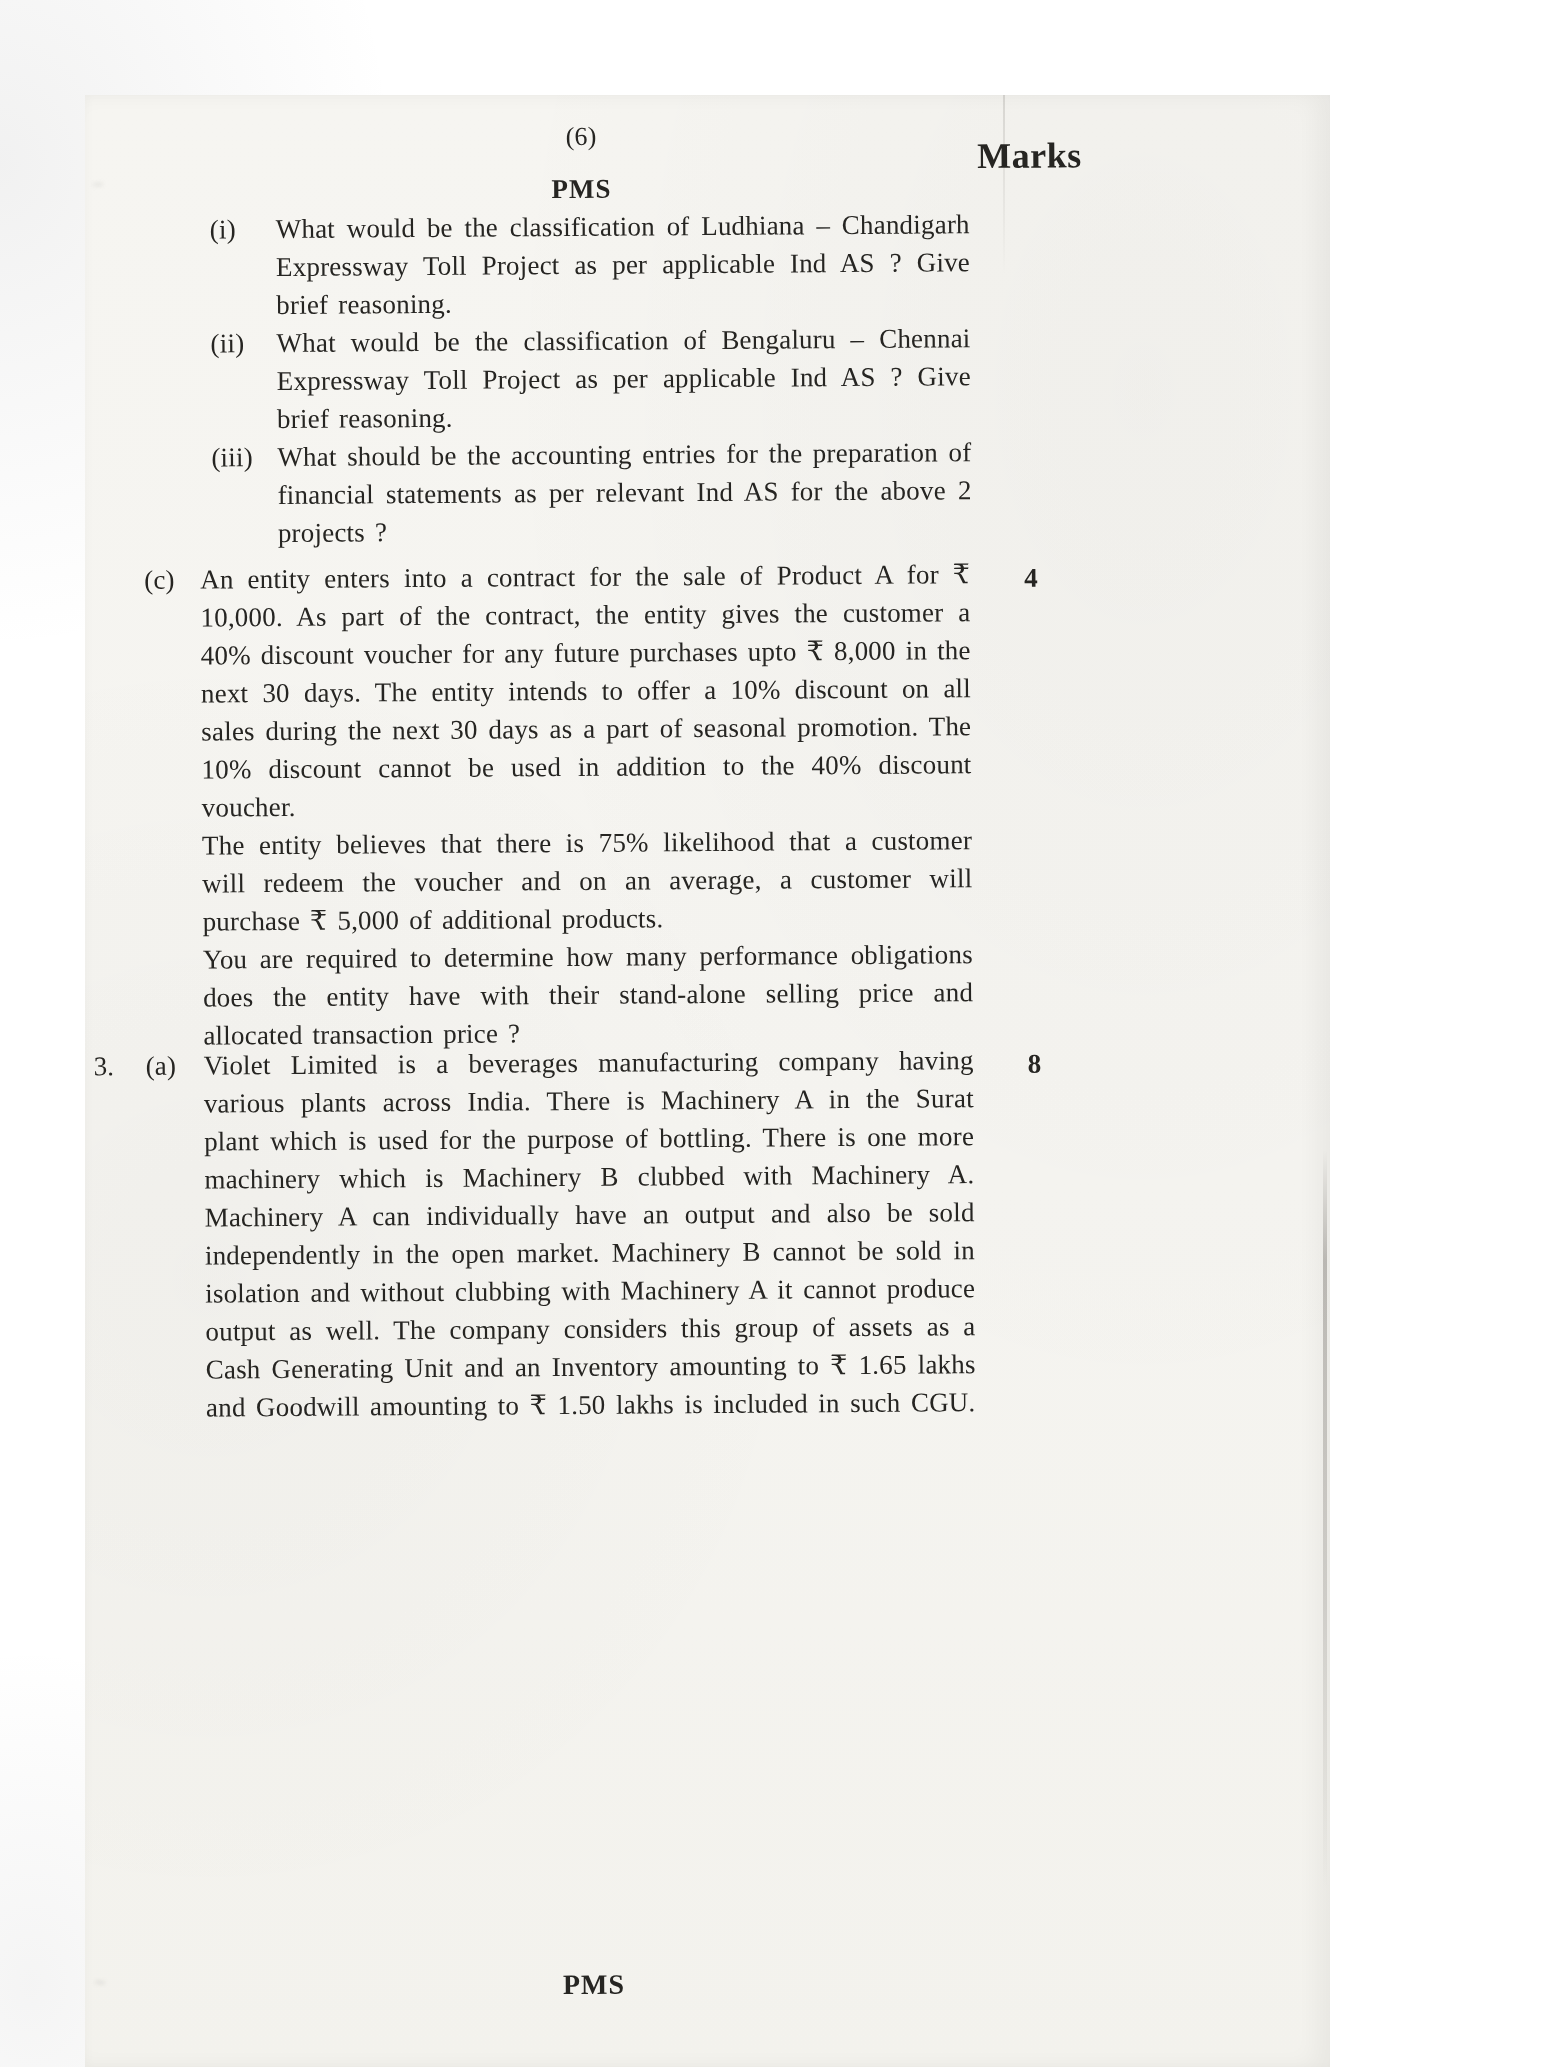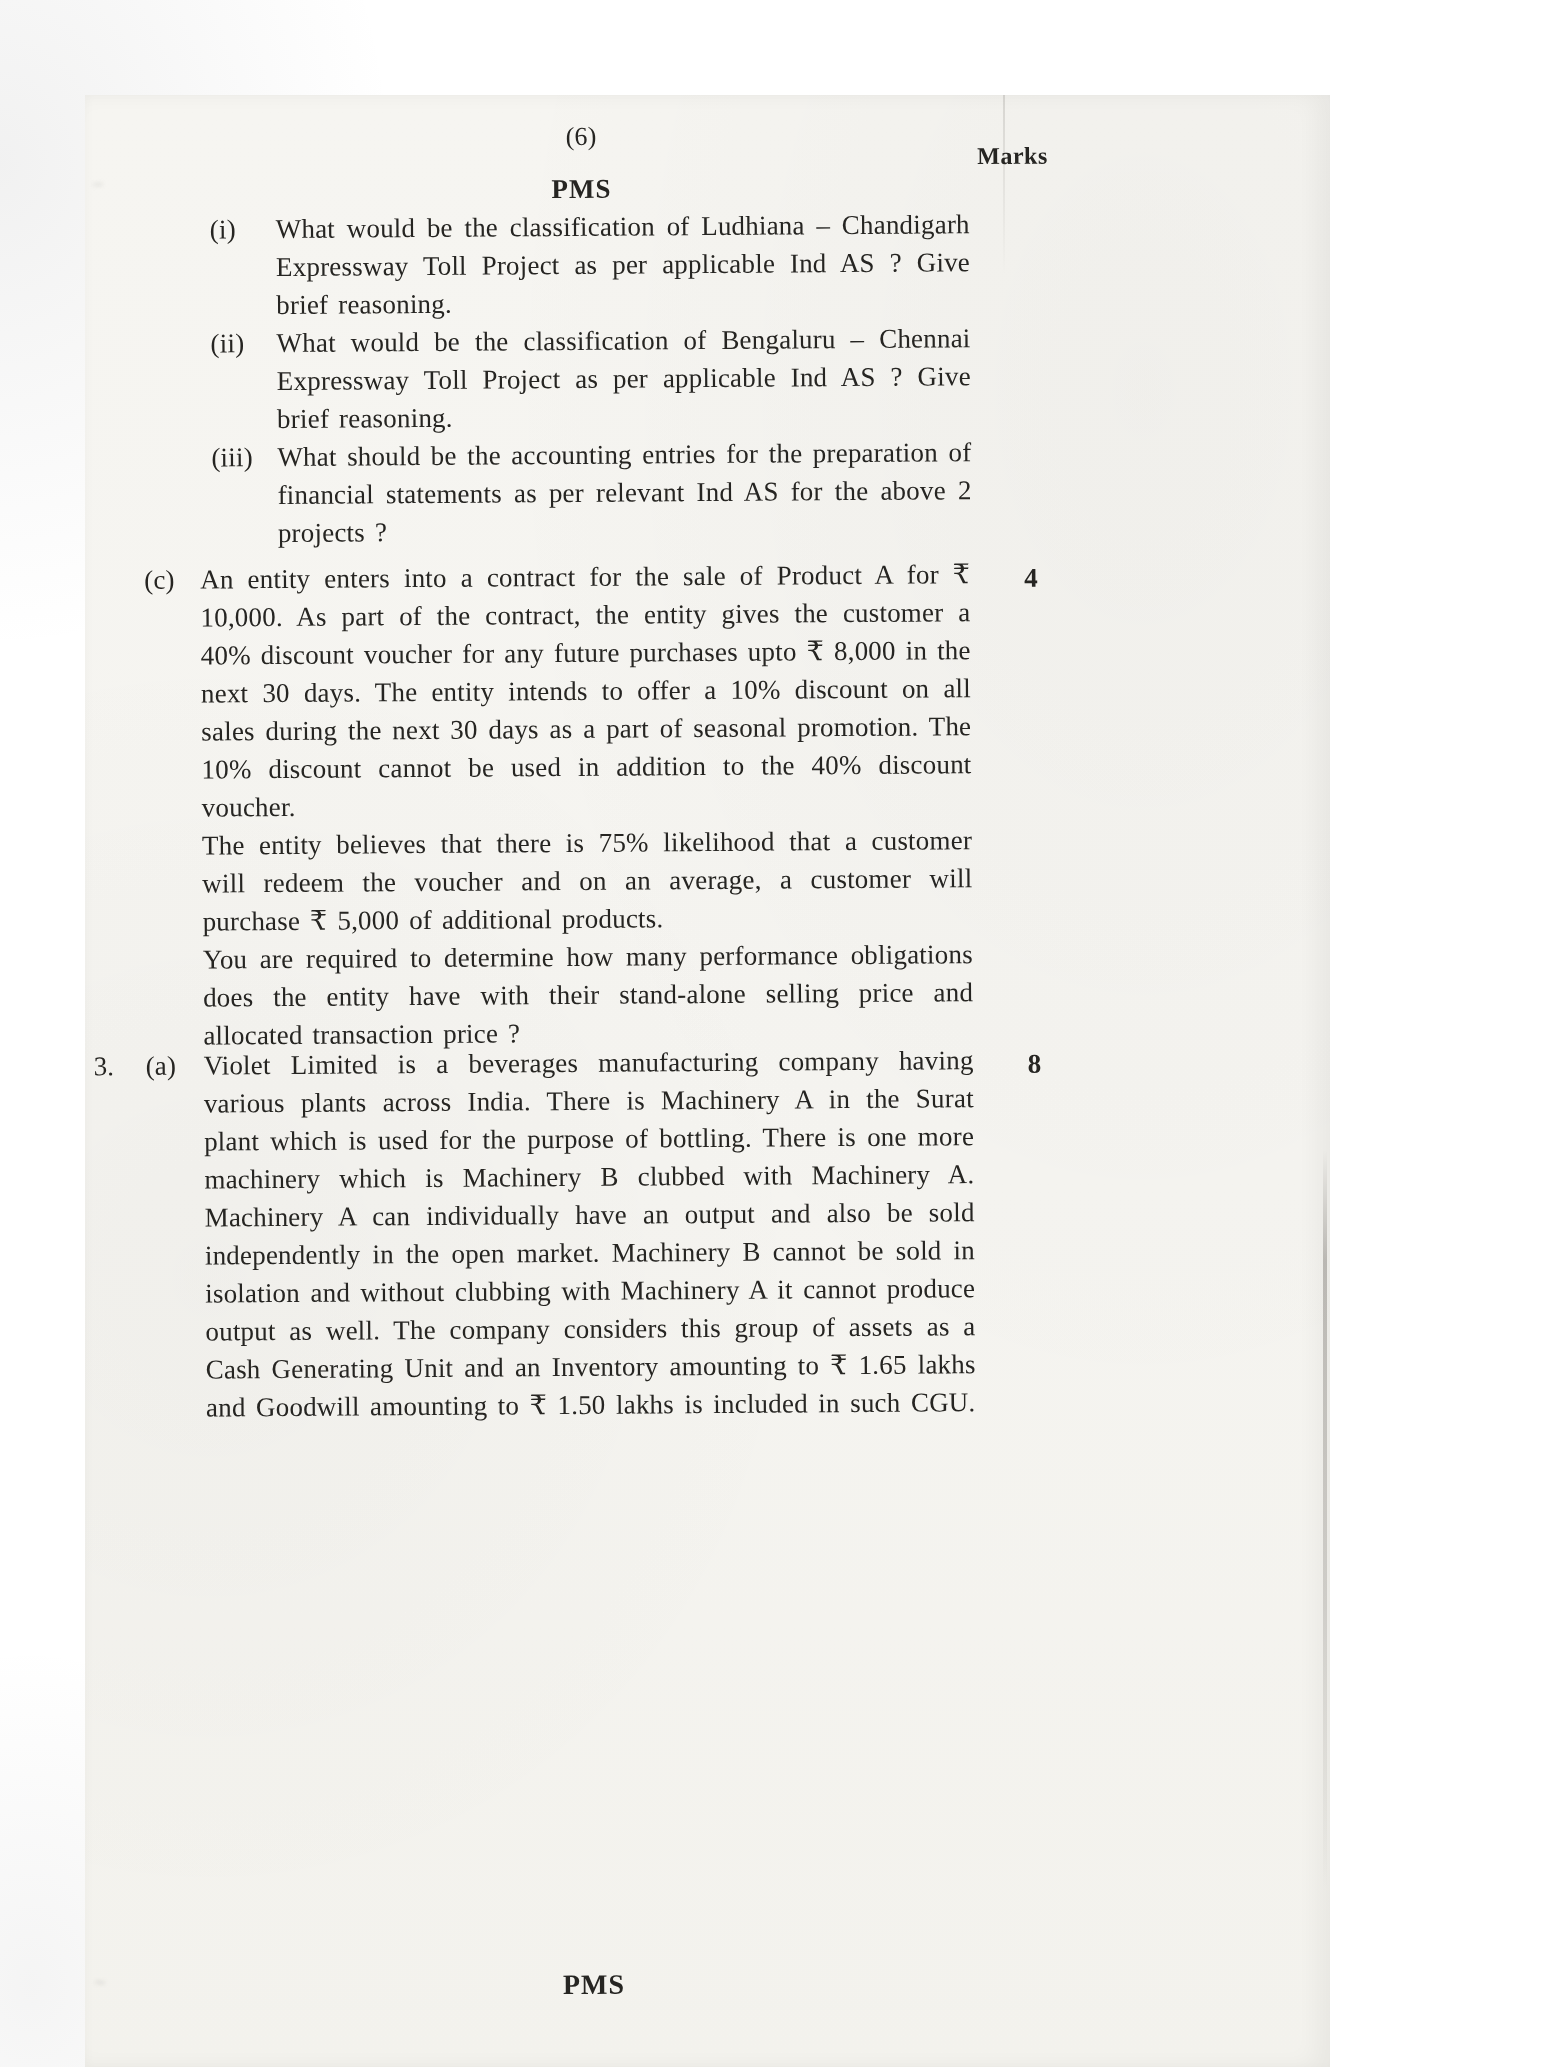--- a/index.html
+++ b/index.html
@@ -51,21 +51,21 @@
     position: absolute;
     left: 117px; top: 22px;
     width: 770px;
     text-align: center;
     font-size: 26px;
   }
   .marks-header {
     position: absolute;
     left: 898px; top: 44px;
     font-weight: bold;
-    font-size: 24px;
+    font-size: 36px;
     letter-spacing: 0.5px;
   }
   .doc-title {
     position: absolute;
     left: 117px; top: 74px;
     width: 770px;
     text-align: center;
     font-weight: bold;
     font-size: 27px;
     letter-spacing: 1px;

